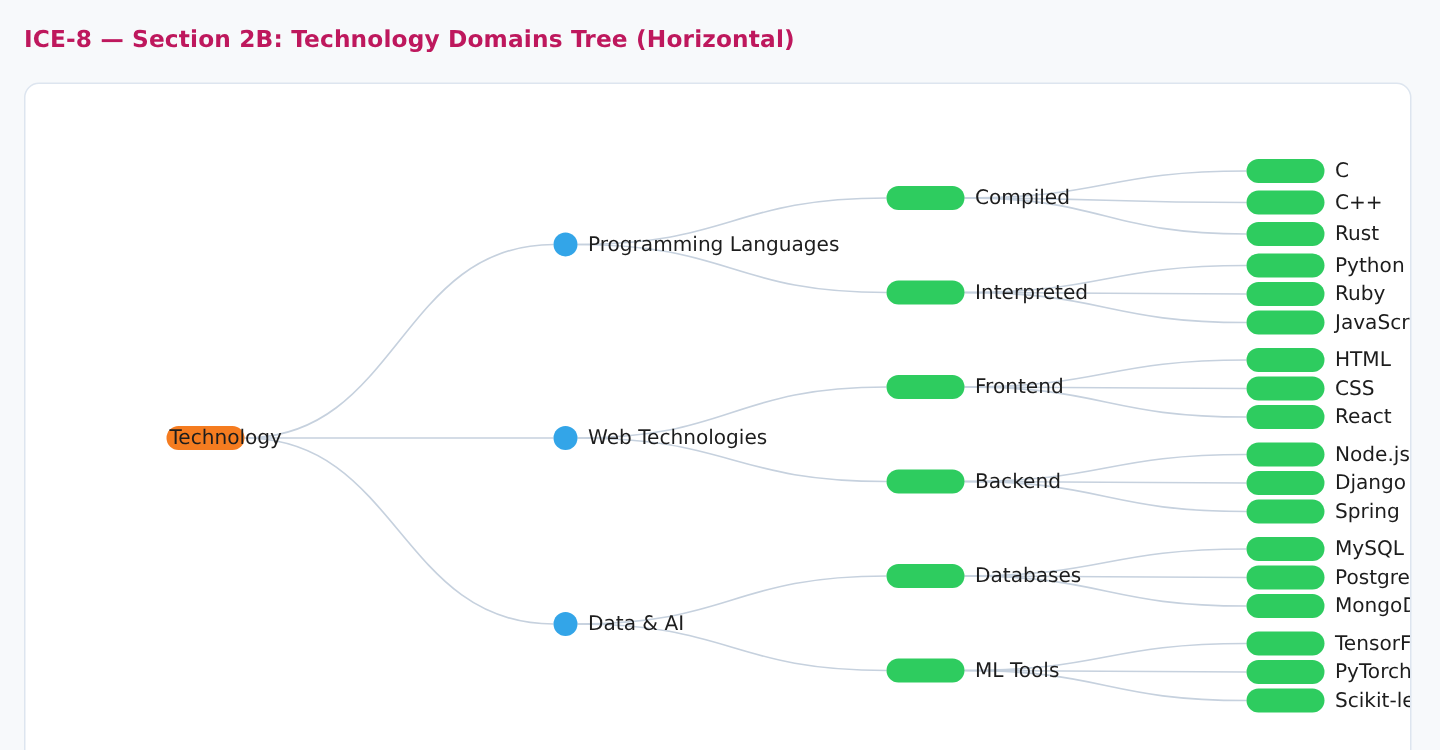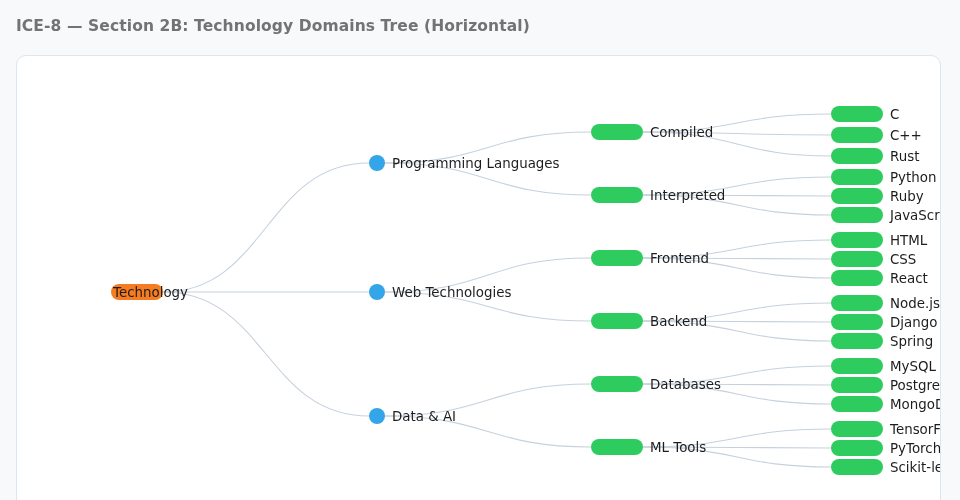--- a/index.html
+++ b/index.html
@@ -10,21 +10,21 @@
     height: 500px;
     overflow: hidden;
     font-family: "DejaVu Sans", "Liberation Sans", sans-serif;
   }
   #page-title {
     position: absolute;
     left: 16px;
     top: 17px;
     font-size: 15.5px;
     font-weight: bold;
-    color: #737373;
+    color: #be185d;
     letter-spacing: 0.1px;
     white-space: nowrap;
   }
   #tree-card {
     position: absolute;
     left: 16px;
     top: 55px;
     width: 925px;
     height: 470px;
     background: #ffffff;

